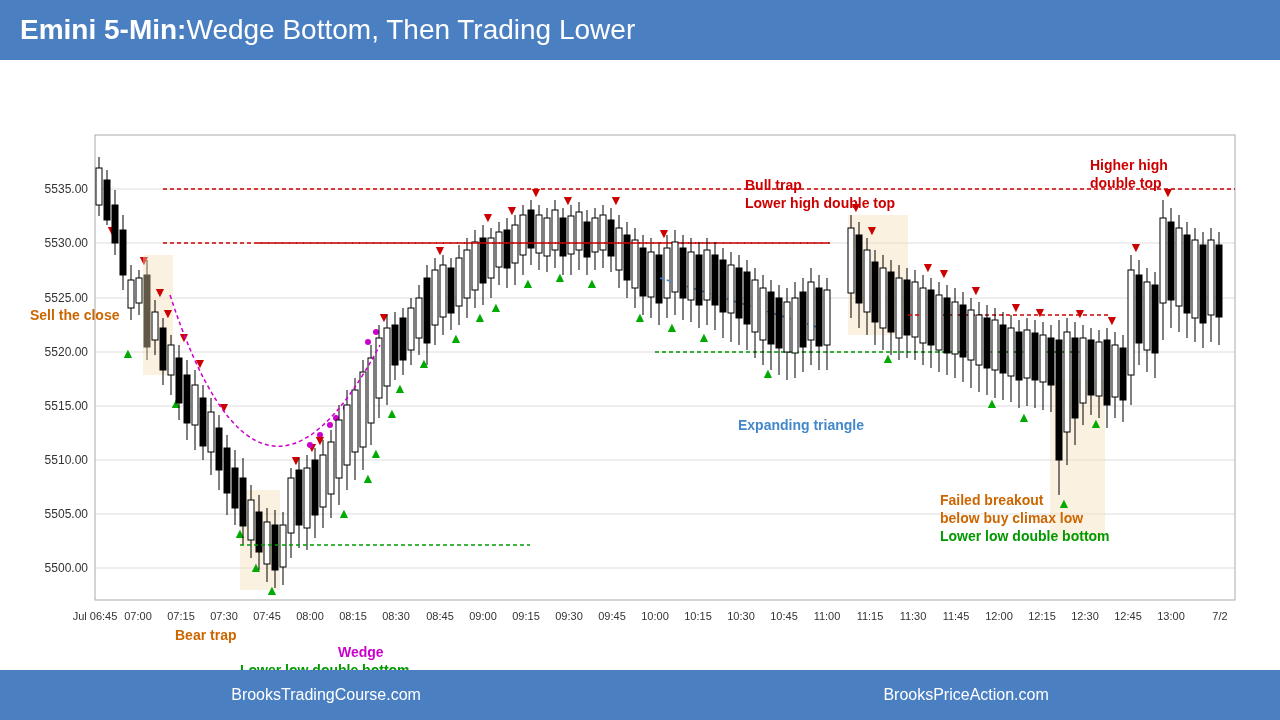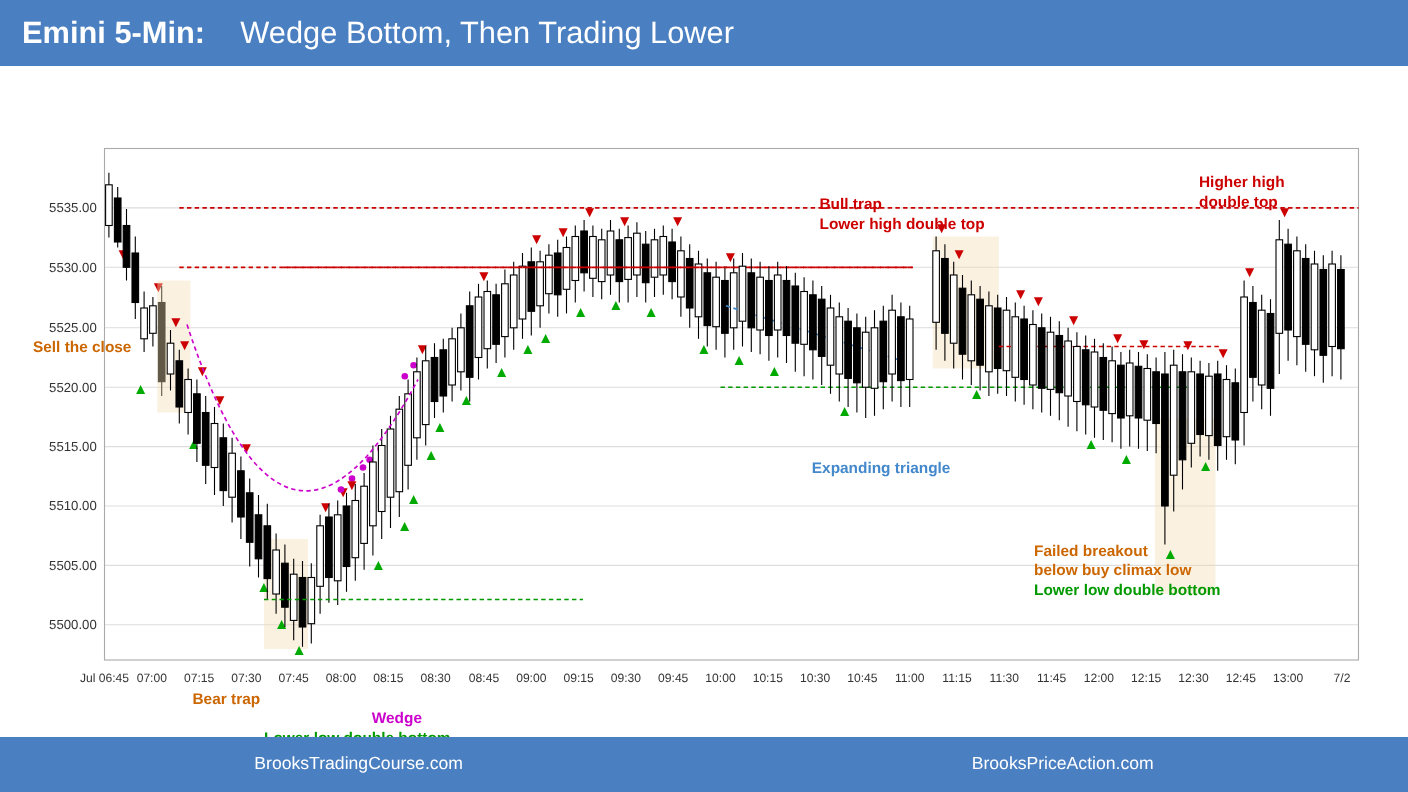--- a/index.html
+++ b/index.html
@@ -12,21 +12,20 @@
     }
     #header {
       background: #4a7fc1;
       color: white;
       padding: 10px 20px;
       font-size: 28px;
       font-weight: normal;
       height: 60px;
       display: flex;
       align-items: center;
-      gap: 32px;
     }
     #header .bold { font-weight: bold; }
     #chart-area {
       position: relative;
       width: 1280px;
       height: 610px;
       background: #fff;
     }
     #chart-svg {
       position: absolute;

